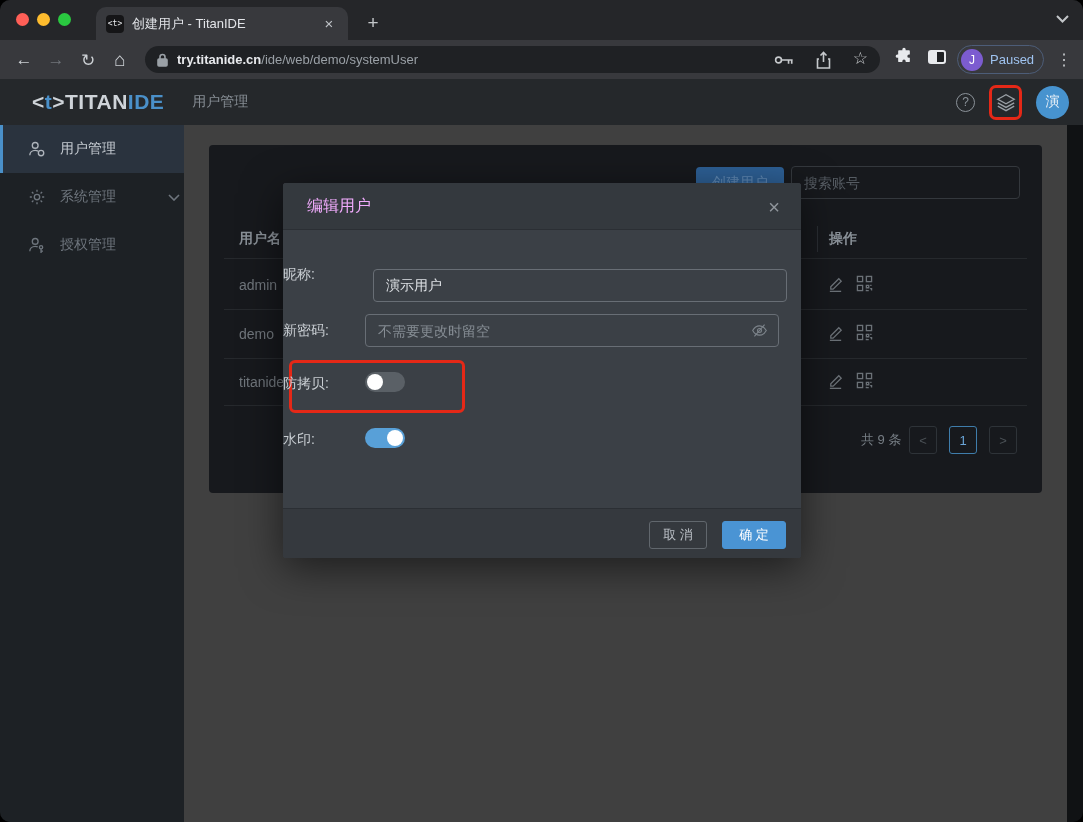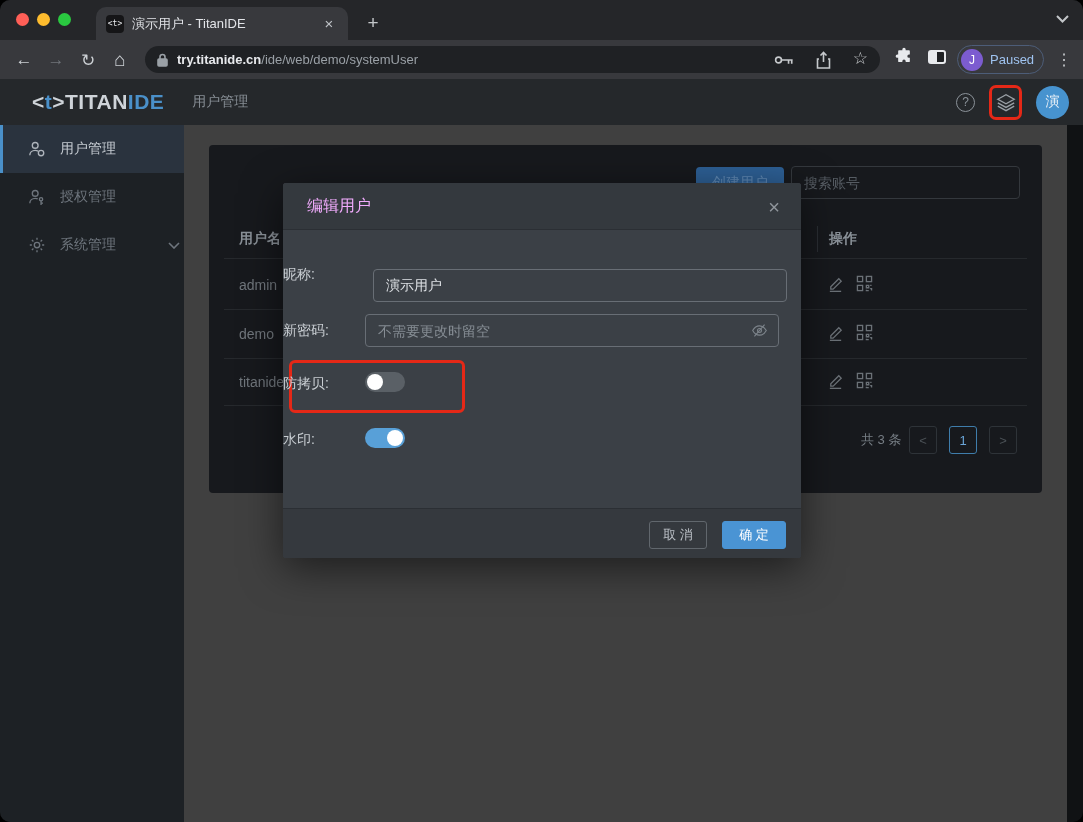--- a/index.html
+++ b/index.html
@@ -89,21 +89,21 @@
 <div id="window">
 
   <div class="titlebar">
     <div class="lights">
       <div class="light" style="background:#ff5f57"></div>
       <div class="light" style="background:#febc2e"></div>
       <div class="light" style="background:#2ac840"></div>
     </div>
     <div class="tab">
       <div class="favicon">&lt;t&gt;</div>
-      <div class="tab-title">演示用户 - TitanIDE</div>
+      <div class="tab-title">创建用户 - TitanIDE</div>
       <div class="tab-close">×</div>
     </div>
     <div class="newtab">+</div>
     <div class="tabsearch">
       <svg width="13" height="8" viewBox="0 0 13 8" fill="none" stroke="#c3c6c9" stroke-width="2">
           <polyline points="1,1 6.5,6.5 12,1"></polyline>
         </svg>
     </div>
   </div>
 
@@ -173,46 +173,46 @@
   <div class="sidebar">
     <div class="sb-item active">
       <span>
         <svg width="18" height="18" viewBox="0 0 20 20" fill="none" stroke="#aeb4bb" stroke-width="1.5">
             <circle cx="8" cy="6" r="3.2"></circle>
             <path d="M2 17c0-3.3 2.7-5.5 6-5.5 1.2 0 2.3.3 3.2.8"></path>
             <circle cx="14.5" cy="14.5" r="3"></circle>
           </svg>
       </span>
       <span>用户管理</span>
-    </div>
-    <div class="sb-item">
-      <span>
-        <svg width="18" height="18" viewBox="0 0 20 20" fill="none" stroke="#6e757d" stroke-width="1.5">
-            <circle cx="8" cy="6" r="3.2"></circle>
-            <path d="M2 17c0-3.3 2.7-5.5 6-5.5 1 0 2 .2 2.8.6"></path>
-            <circle cx="14.5" cy="12.5" r="1.8"></circle>
-            <path d="M14.5 14.3V19M14.5 16.8h2.2"></path>
-          </svg>
-      </span>
-      <span>授权管理</span>
     </div>
     <div class="sb-item">
       <span>
         <svg width="18" height="18" viewBox="0 0 20 20" fill="none" stroke="#6e757d" stroke-width="1.5">
             <circle cx="10" cy="10" r="3"></circle>
             <path d="M10 2v2.3M10 15.7V18M2 10h2.3M15.7 10H18M4.3 4.3l1.7 1.7M14 14l1.7 1.7M15.7 4.3L14 6M6 14l-1.7 1.7"></path>
           </svg>
       </span>
       <span>系统管理</span>
       <span class="chev">
         <svg width="12" height="7" viewBox="0 0 12 7" fill="none" stroke="#6e757d" stroke-width="1.6">
             <polyline points="1,1 6,6 11,1"></polyline>
           </svg>
       </span>
     </div>
+    <div class="sb-item">
+      <span>
+        <svg width="18" height="18" viewBox="0 0 20 20" fill="none" stroke="#6e757d" stroke-width="1.5">
+            <circle cx="8" cy="6" r="3.2"></circle>
+            <path d="M2 17c0-3.3 2.7-5.5 6-5.5 1 0 2 .2 2.8.6"></path>
+            <circle cx="14.5" cy="12.5" r="1.8"></circle>
+            <path d="M14.5 14.3V19M14.5 16.8h2.2"></path>
+          </svg>
+      </span>
+      <span>授权管理</span>
+    </div>
   </div>
 
   <div class="content">
     <div class="card">
       <div class="createbtn">创建用户</div>
       <input class="searchbox" placeholder="搜索账号" style="">
       <div class="th" style="left:30px; top:85px">用户名</div>
       <div class="colline"></div>
       <div class="th" style="left:620px; top:85px">操作</div>
       <div class="hr" style="top:113px"></div>
@@ -267,21 +267,21 @@
             <svg width="17" height="17" viewBox="0 0 18 18" fill="none" stroke="#6b7177" stroke-width="1.4">
               <rect x="1.5" y="1.5" width="5.5" height="5.5"></rect>
               <rect x="11" y="1.5" width="5.5" height="5.5"></rect>
               <rect x="1.5" y="11" width="5.5" height="5.5"></rect>
               <path d="M11 11h2.5v2.5H11zM15 11h1.5M15 14.5h1.5V16.5M11 15.5v1h2.5"></path>
             </svg>
           </span>
       </div>
       <div class="hr" style="top:260px"></div>
 
-      <div class="pgtotal">共 3 条</div>
+      <div class="pgtotal">共 9 条</div>
       <div class="pgbtn" style="left:700px">&lt;</div>
       <div class="pgbtn cur" style="left:740px">1</div>
       <div class="pgbtn" style="left:780px">&gt;</div>
     </div>
   </div>
 
   <div class="modal">
     <div class="m-hdr">
       <div class="m-title">编辑用户</div>
       <div class="m-close">×</div>

